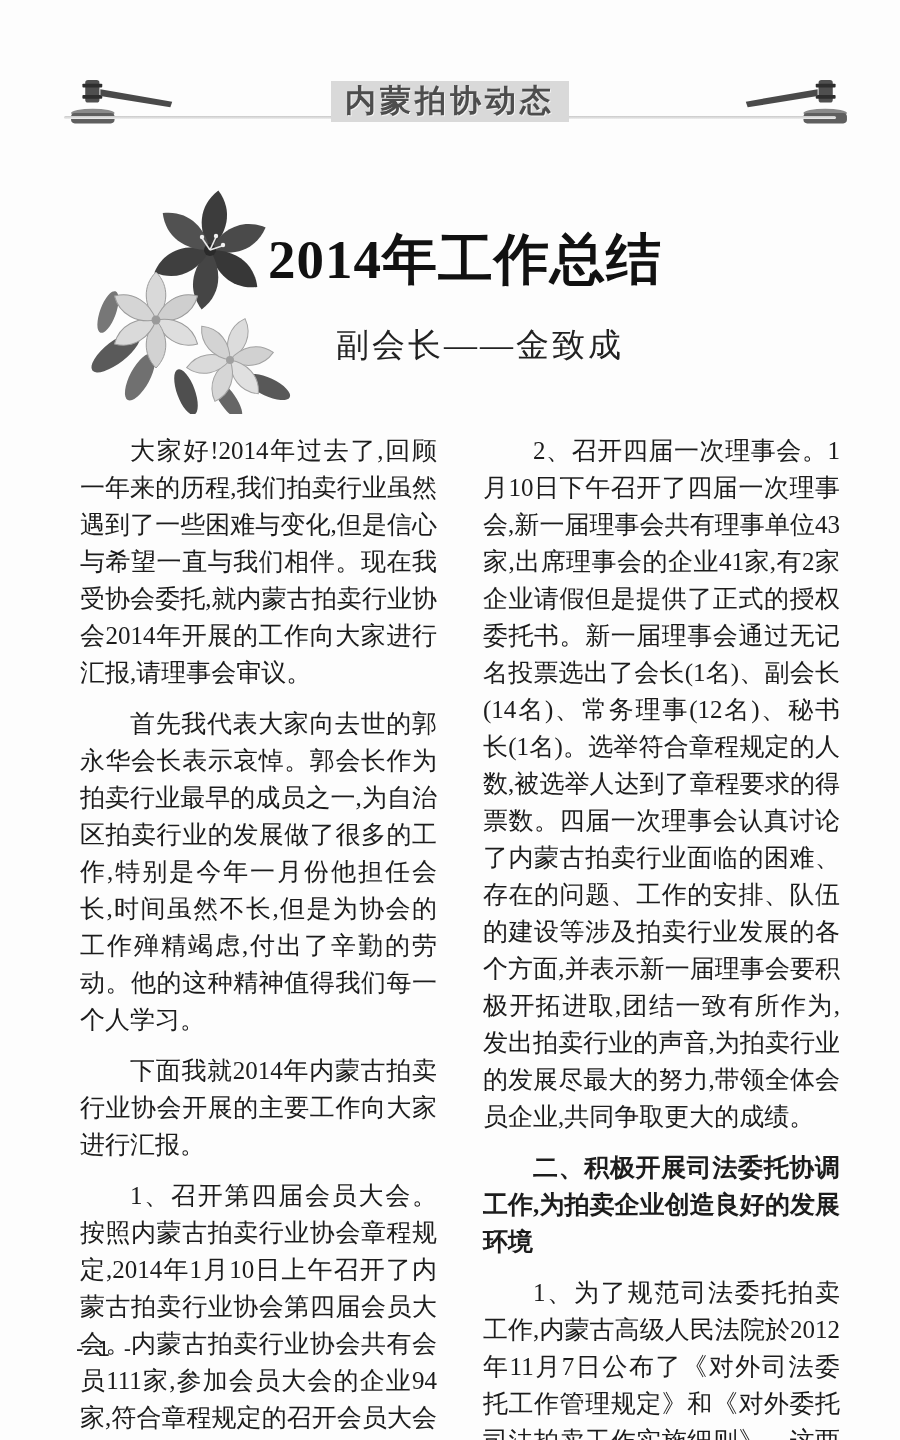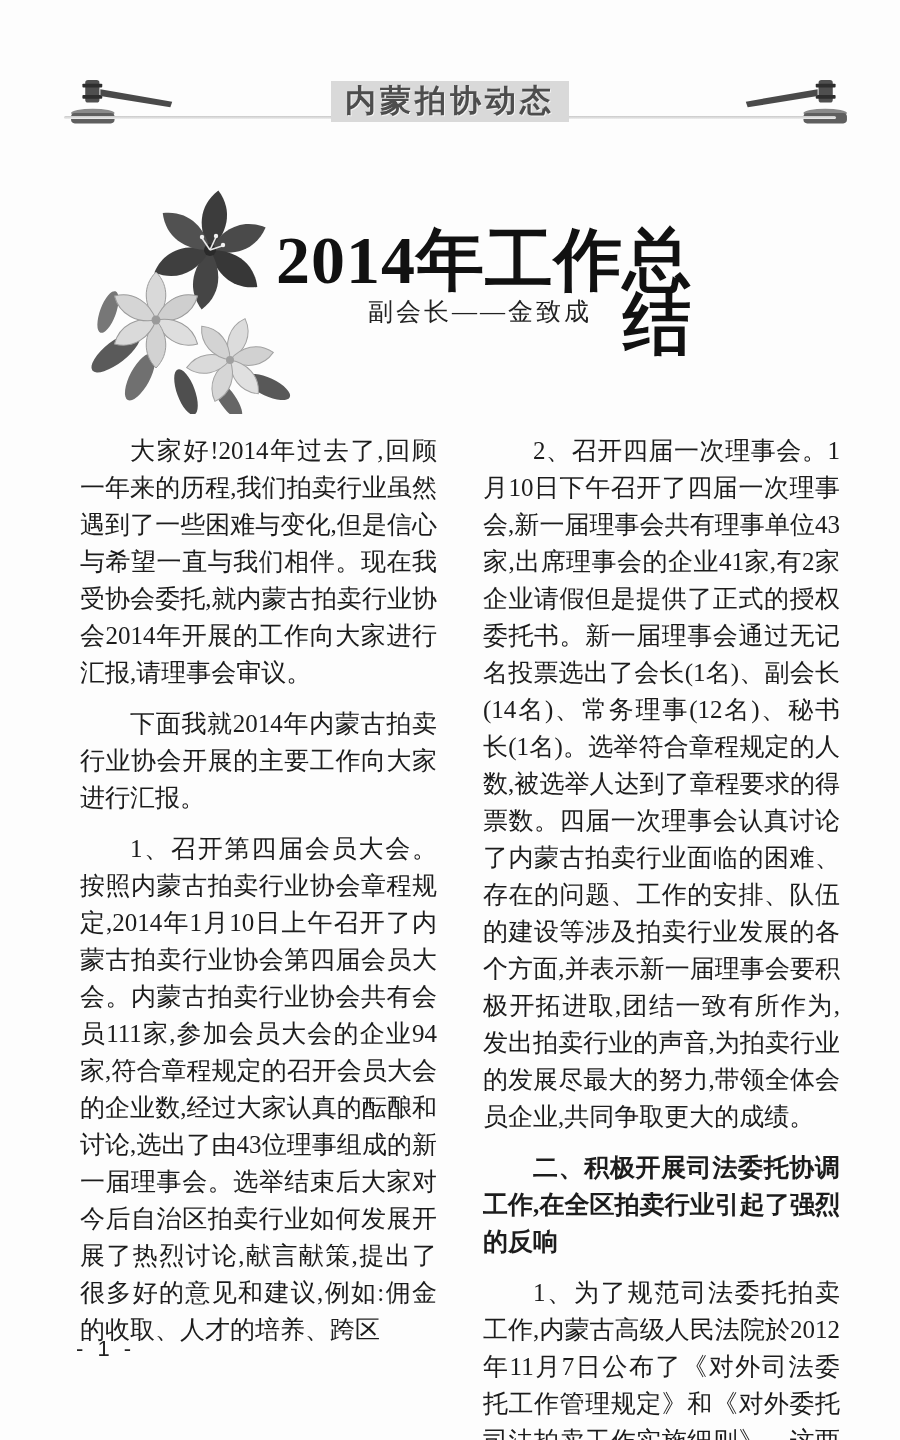--- a/index.html
+++ b/index.html
@@ -34,30 +34,30 @@
     text-shadow:1px 1px 0 #f3f3f3;
     text-align:center;
   }
 
   
   .flower{position:absolute;top:152px;left:78px;width:226px;height:262px;}
 
   
   .article-title{
     position:absolute;top:228px;left:268px;width:424px;
-    text-align:right;
-    font-size:68px;line-height:64px;
+    text-align:left;
+    font-size:55px;line-height:64px;
     font-weight:900;
     letter-spacing:1px;
     color:#111;
   }
   .article-byline{
-    position:absolute;top:293px;left:268px;width:424px;
+    position:absolute;top:326px;left:268px;width:424px;
     text-align:center;
-    font-size:25px;line-height:38px;
+    font-size:33px;line-height:38px;
     letter-spacing:3px;
     color:#222;
   }
 
   
   .columns{
     position:absolute;top:418px;left:66px;width:788px;
     display:flex;gap:18px;
   }
   .col{width:385px;font-size:25px;line-height:37px;text-align:justify;}
@@ -153,25 +153,26 @@
       <circle r="4" fill="#a0a0a0"></circle>
     </g>
   </svg>
 
   <div class="article-title">2014年工作总结</div>
   <div class="article-byline">副会长——金致成</div>
 
   <div class="columns">
     <div class="col">
       <p class="indent">大家好!2014年过去了,回顾一年来的历程,我们拍卖行业虽然遇到了一些困难与变化,但是信心与希望一直与我们相伴。现在我受协会委托,就内蒙古拍卖行业协会2014年开展的工作向大家进行汇报,请理事会审议。</p>
+      <p class="indent">首先我代表大家向去世的郭永华会长表示哀悼。郭会长作为拍卖行业最早的成员之一,为自治区拍卖行业的发展做了很多的工作,特别是今年一月份他担任会长,时间虽然不长,但是为协会的工作殚精竭虑,付出了辛勤的劳动。他的这种精神值得我们每一个人学习。</p>
       <p class="indent">下面我就2014年内蒙古拍卖行业协会开展的主要工作向大家进行汇报。</p>
       <p class="indent">1、召开第四届会员大会。 按照内蒙古拍卖行业协会章程规定,2014年1月10日上午召开了内蒙古拍卖行业协会第四届会员大会。内蒙古拍卖行业协会共有会员111家,参加会员大会的企业94家,符合章程规定的召开会员大会的企业数,经过大家认真的酝酿和讨论,选出了由43位理事组成的新一届理事会。选举结束后大家对今后自治区拍卖行业如何发展开展了热烈讨论,献言献策,提出了很多好的意见和建议,例如:佣金的收取、人才的培养、跨区</p>
     </div>
     <div class="col">
       <p class="indent">2、召开四届一次理事会。1月10日下午召开了四届一次理事会,新一届理事会共有理事单位43家,出席理事会的企业41家,有2家企业请假但是提供了正式的授权委托书。新一届理事会通过无记名投票选出了会长(1名)、副会长(14名)、常务理事(12名)、秘书长(1名)。选举符合章程规定的人数,被选举人达到了章程要求的得票数。四届一次理事会认真讨论了内蒙古拍卖行业面临的困难、存在的问题、工作的安排、队伍的建设等涉及拍卖行业发展的各个方面,并表示新一届理事会要积极开拓进取,团结一致有所作为,发出拍卖行业的声音,为拍卖行业的发展尽最大的努力,带领全体会员企业,共同争取更大的成绩。</p>
-      <p class="indent heading">二、积极开展司法委托协调工作,在全区拍卖行业引起了强烈的反响</p>
+      <p class="indent heading">二、积极开展司法委托协调工作,为拍卖企业创造良好的发展环境</p>
       <p class="indent">1、为了规范司法委托拍卖工作,内蒙古高级人民法院於2012年11月7日公布了《对外司法委托工作管理规定》和《对外委托司法拍卖工作实施细则》。这两个规定公布以后,在全区拍卖行业引起了强烈的反响,影响了全区拍卖</p>
     </div>
   </div>
 
   <div class="page-number">- 1 -</div>
 
 </div>
 
 </body></html>

